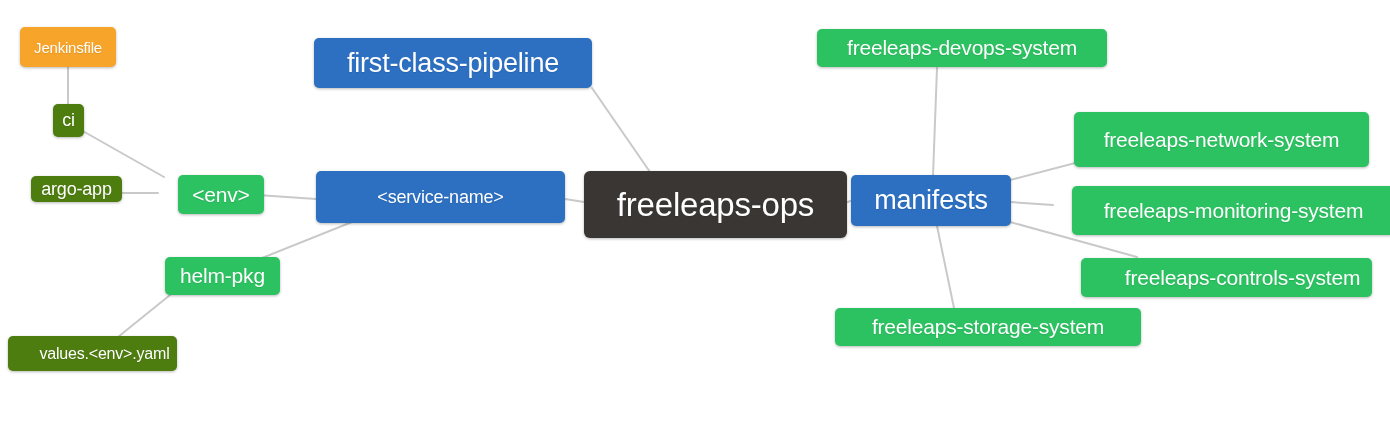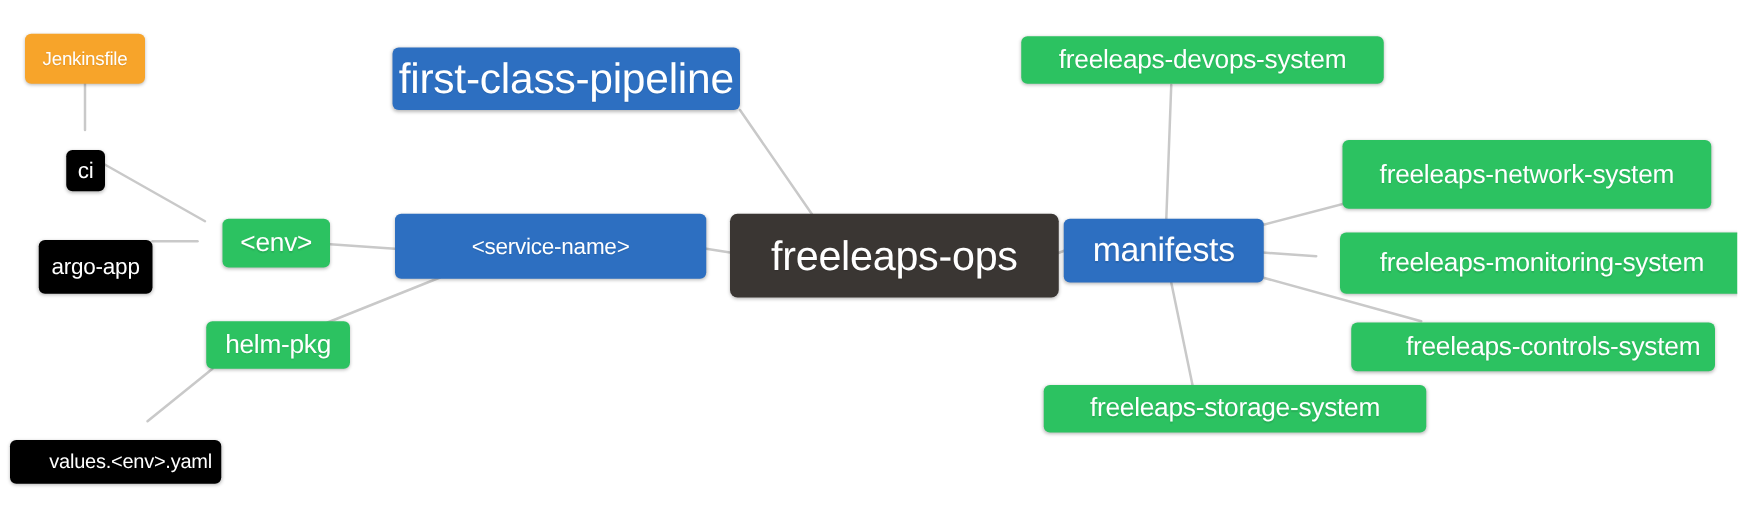--- a/index.html
+++ b/index.html
@@ -20,21 +20,21 @@
     border-radius:5px;
     box-shadow:0 1px 3px rgba(0,0,0,0.28);
     white-space:nowrap;
     cursor:pointer;
     letter-spacing:-0.2px;
     text-shadow:0 1px 1px rgba(0,0,0,0.10);
   }
   .c-root  {background:#3a3633;border-radius:6px;}
   .c-blue  {background:#2d6fc1;}
   .c-green {background:#2cc261;margin-left:20px;}
-  .c-red   {background:#000000;margin-top:16px;}
+  .c-red   {background:#4d7c0f;}
   .c-orange{background:#f7a42a;}
 </style>
 </head>
 <body>
 
 <div class="canvas">
 
   <svg class="edges" viewBox="0 0 1390 421">
     <line x1="68" y1="57" x2="68" y2="104"></line>
     <line x1="81" y1="130" x2="164" y2="177"></line>
@@ -47,33 +47,33 @@
     <line x1="845" y1="203" x2="853" y2="200"></line>
     <line x1="937" y1="68" x2="933" y2="176"></line>
     <line x1="1010" y1="180" x2="1121" y2="151"></line>
     <line x1="1010" y1="202" x2="1053" y2="205"></line>
     <line x1="1010" y1="222" x2="1137" y2="257"></line>
     <line x1="937" y1="226" x2="954" y2="308"></line>
   </svg>
 
   <div class="node c-root" style="left:584px;top:171px;width:263px;height:67px;font-size:33px;">freeleaps-ops</div>
 
-  <div class="node c-blue" style="left:314px;top:38px;width:278px;height:50px;font-size:34px;">first-class-pipeline</div>
+  <div class="node c-blue" style="left:314px;top:38px;width:278px;height:50px;font-size:27px;">first-class-pipeline</div>
 
   <div class="node c-blue" style="left:316px;top:171px;width:249px;height:52px;font-size:18px;">&lt;service-name&gt;</div>
 
   <div class="node c-blue" style="left:851px;top:175px;width:160px;height:51px;font-size:27px;">manifests</div>
 
   <div class="node c-green" style="left:158px;top:175px;width:86px;height:39px;font-size:21px;">&lt;env&gt;</div>
 
   <div class="node c-green" style="left:145px;top:257px;width:115px;height:38px;font-size:21px;">helm-pkg</div>
 
   <div class="node c-red" style="left:53px;top:104px;width:31px;height:33px;font-size:18px;">ci</div>
 
-  <div class="node c-red" style="left:31px;top:176px;width:91px;height:43px;font-size:18px;">argo-app</div>
+  <div class="node c-red" style="left:31px;top:176px;width:91px;height:26px;font-size:18px;">argo-app</div>
 
   <div class="node c-orange" style="left:20px;top:27px;width:96px;height:40px;font-size:15px;">Jenkinsfile</div>
 
   <div class="node c-red" style="left:8px;top:336px;width:169px;height:35px;font-size:16px;padding-left:24px;">values.&lt;env&gt;.yaml</div>
 
   <div class="node c-green" style="left:797px;top:29px;width:290px;height:38px;font-size:21px;">freeleaps-devops-system</div>
 
   <div class="node c-green" style="left:1054px;top:112px;width:295px;height:55px;font-size:21px;">freeleaps-network-system</div>
 
   <div class="node c-green" style="left:1052px;top:186px;width:323px;height:49px;font-size:21px;">freeleaps-monitoring-system</div>

